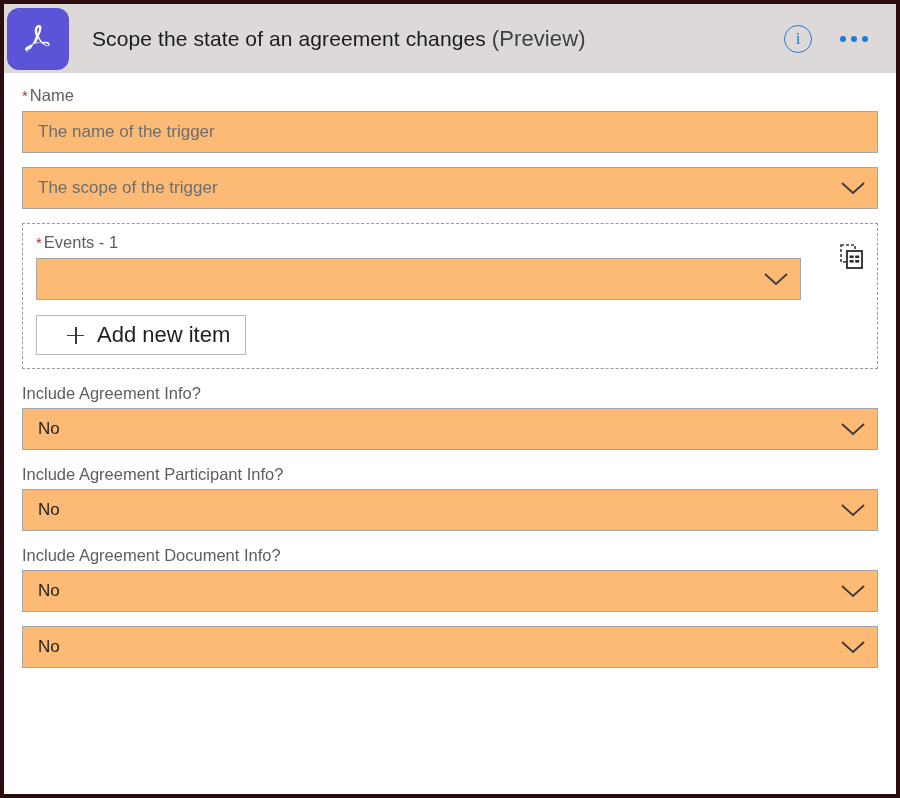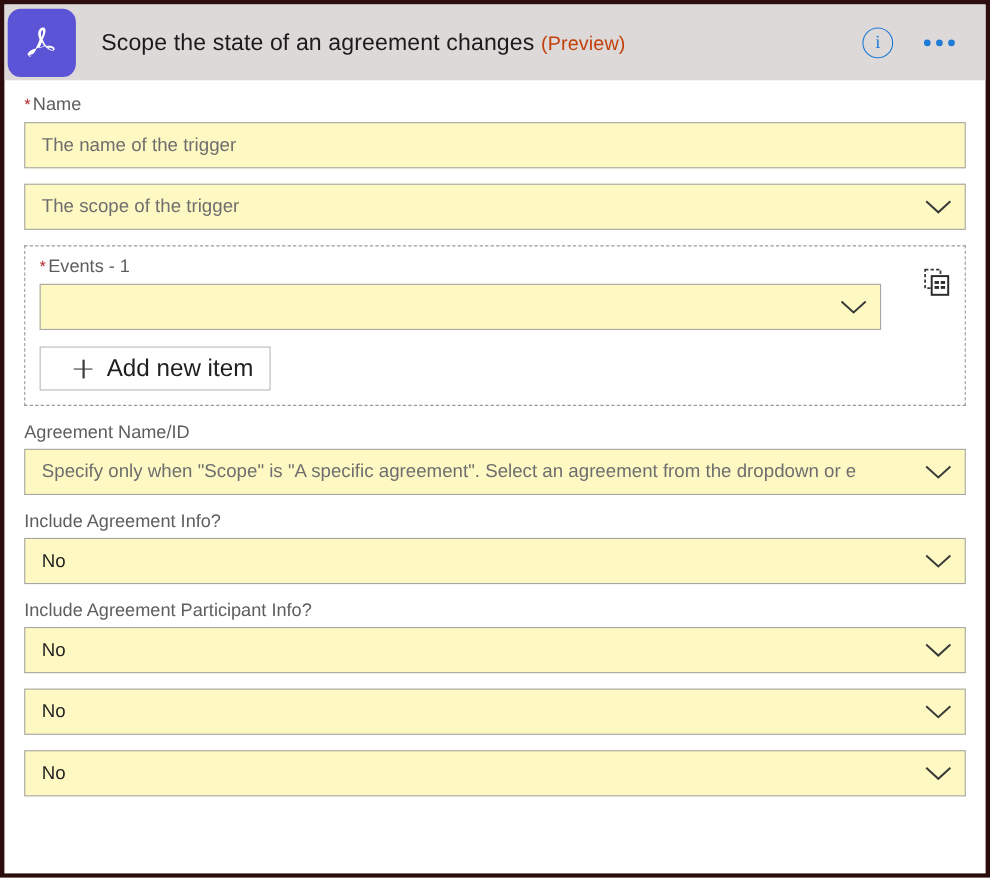--- a/index.html
+++ b/index.html
@@ -42,22 +42,22 @@
   }
   .app-icon svg { display: block; }
   .header-title {
     margin-left: 23px;
     font-size: 21px;
     color: #1b1b1b;
     letter-spacing: .1px;
     white-space: nowrap;
   }
   .header-title .preview {
-    color: #c2410c;
-    font-size: 18px;
+    color: #404040;
+    font-size: 22px;
   }
   .header-actions {
     margin-left: auto;
     display: flex;
     align-items: center;
     gap: 28px;
     padding-right: 28px;
   }
   .icon-info {
     width: 26px;
@@ -99,21 +99,21 @@
   }
   .req {
     color: #b62b33;
     font-size: 15px;
     margin-right: 2px;
   }
   .control {
     position: relative;
     height: 42px;
     border: 1px solid #a6a6a6;
-    background: #fef9c3;
+    background: #fdba74;
     box-sizing: border-box;
     display: flex;
     align-items: center;
     cursor: text;
     overflow: hidden;
   }
   .control.select { cursor: pointer; }
   .control .value,
   .control .placeholder {
     padding-left: 15px;
@@ -275,33 +275,20 @@
           </svg>
         </div>
       </div>
 
       <div class="add-item-btn">
         <span class="plus-icon"></span>
         <span>Add new item</span>
       </div>
     </div>
 
-    <div class="field">
-      <div class="field-label">Agreement Name/ID</div>
-      <div class="control select">
-        <div class="value-wrap">
-          <div class="placeholder">Specify only when "Scope" is "A specific agreement". Select an agreement from the dropdown or e</div>
-        </div>
-        <div class="chevron">
-          <svg width="26" height="16" viewBox="0 0 26 16" aria-hidden="true">
-            <polyline points="2,3 13,13 24,3" fill="none" stroke="#3a3a3a" stroke-width="1.8"></polyline>
-          </svg>
-        </div>
-      </div>
-    </div>
 
     <div class="field">
       <div class="field-label">Include Agreement Info?</div>
       <div class="control select">
         <div class="value-wrap">
           <div class="value">No</div>
         </div>
         <div class="chevron">
           <svg width="26" height="16" viewBox="0 0 26 16" aria-hidden="true">
             <polyline points="2,3 13,13 24,3" fill="none" stroke="#3a3a3a" stroke-width="1.8"></polyline>
@@ -318,20 +305,21 @@
         </div>
         <div class="chevron">
           <svg width="26" height="16" viewBox="0 0 26 16" aria-hidden="true">
             <polyline points="2,3 13,13 24,3" fill="none" stroke="#3a3a3a" stroke-width="1.8"></polyline>
           </svg>
         </div>
       </div>
     </div>
 
     <div class="field">
+      <div class="field-label">Include Agreement Document Info?</div>
       <div class="control select">
         <div class="value-wrap">
           <div class="value">No</div>
         </div>
         <div class="chevron">
           <svg width="26" height="16" viewBox="0 0 26 16" aria-hidden="true">
             <polyline points="2,3 13,13 24,3" fill="none" stroke="#3a3a3a" stroke-width="1.8"></polyline>
           </svg>
         </div>
       </div>

